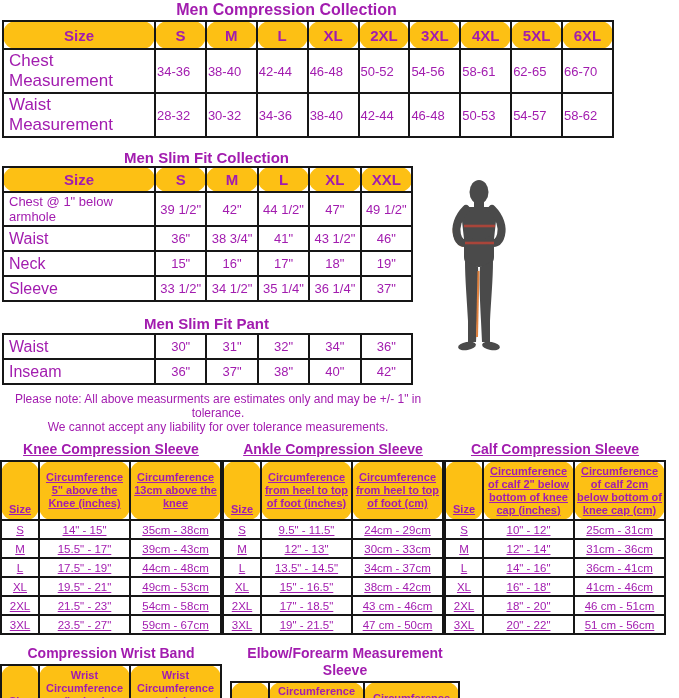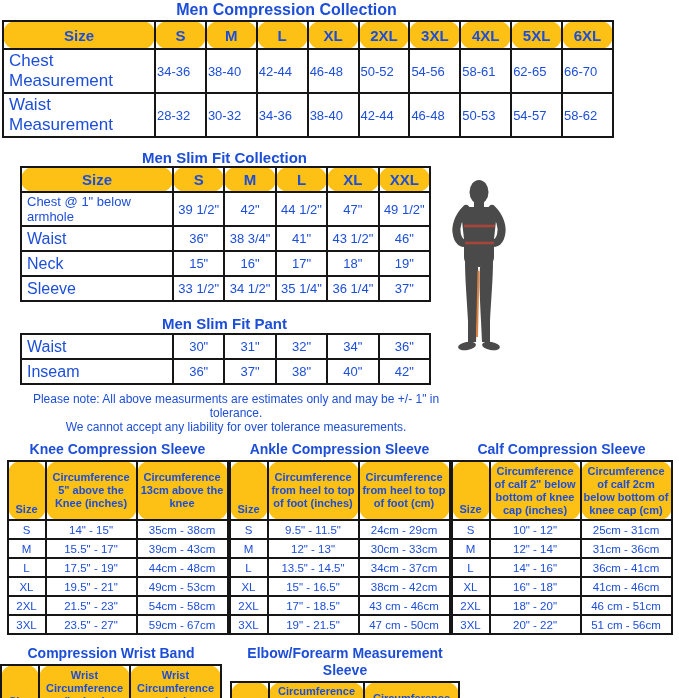--- a/index.html
+++ b/index.html
@@ -1,51 +1,51 @@
 <!DOCTYPE html>
 <html><head>
 <meta charset="utf-8">
 <style>
   html,body{margin:0;padding:0;background:#fff;}
   .page{
     position:relative;width:679px;height:698px;background:#fff;overflow:hidden;
-    font-family:"Liberation Sans",sans-serif;color:#1d4ed8;
+    font-family:"Liberation Sans",sans-serif;color:#a21caf;
   }
   .title{font-weight:bold;text-align:center;}
   .t1{width:573px;font-size:16px;padding-top:1px;}
   .t2{width:413px;font-size:15px;}
   .ts{font-size:14px;line-height:17px;margin-bottom:2px;}
   table{border-collapse:collapse;table-layout:fixed;background:#fff;}
   th,td{border:2px solid #161616;overflow:hidden;}
   th{background:#FDC014;font-weight:bold;border-radius:13px;}
 
   
   .t-big{width:612px;margin-left:2px;margin-top:1px;}
   .t-big th{font-size:15px;height:24px;}
   .t-big td{font-size:13px;height:24px;text-align:left;}
   .t-big td:first-child{text-align:left;font-size:17px;padding-left:5px;margin-top:26px;}
 
   
-  .mid-wrap{position:relative;padding-left:18px;}
+  .mid-wrap{position:relative;}
   .t-slim{width:411px;margin-left:2px;}
   .t-slim th{font-size:15px;height:21px;}
   .t-slim td{font-size:13px;height:21px;text-align:center;}
   .t-slim td:first-child{text-align:left;font-size:16px;padding-left:5px;}
   .t-slim.t-fit tbody tr:first-child td:first-child{font-size:13px;}
   .mt1{margin-top:11px;}
   .mt2{margin-top:13px;}
   .t-pant{margin-top:1px;}
 
   .note{width:436px;text-align:center;font-size:12px;line-height:14px;margin-top:7px;}
   .note .b{font-weight:normal;}
 
   .figure{position:absolute;left:446px;top:30px;width:66px;height:182px;}
 
   
-  .row3{display:flex;justify-content:center;width:679px;margin-top:7px;}
+  .row3{display:flex;justify-content:flex-start;width:679px;margin-top:7px;text-decoration:underline;}
   .row2{display:flex;width:679px;margin-top:10px;}
   .blk3{width:222px;}
   .blk2a{width:222px;}
   .blk2b{width:230px;margin-left:8px;}
   .t-small{width:100%;}
   .t-small th{font-size:11px;line-height:13px;padding:2px 1px;}
   .t-small th:first-child{vertical-align:bottom;padding-bottom:3px;}
   .row3 .t-small th{height:52px;}
   .row2 .t-small th{height:40px;}
   .t-small td{font-size:11.5px;height:15px;text-align:center;}

